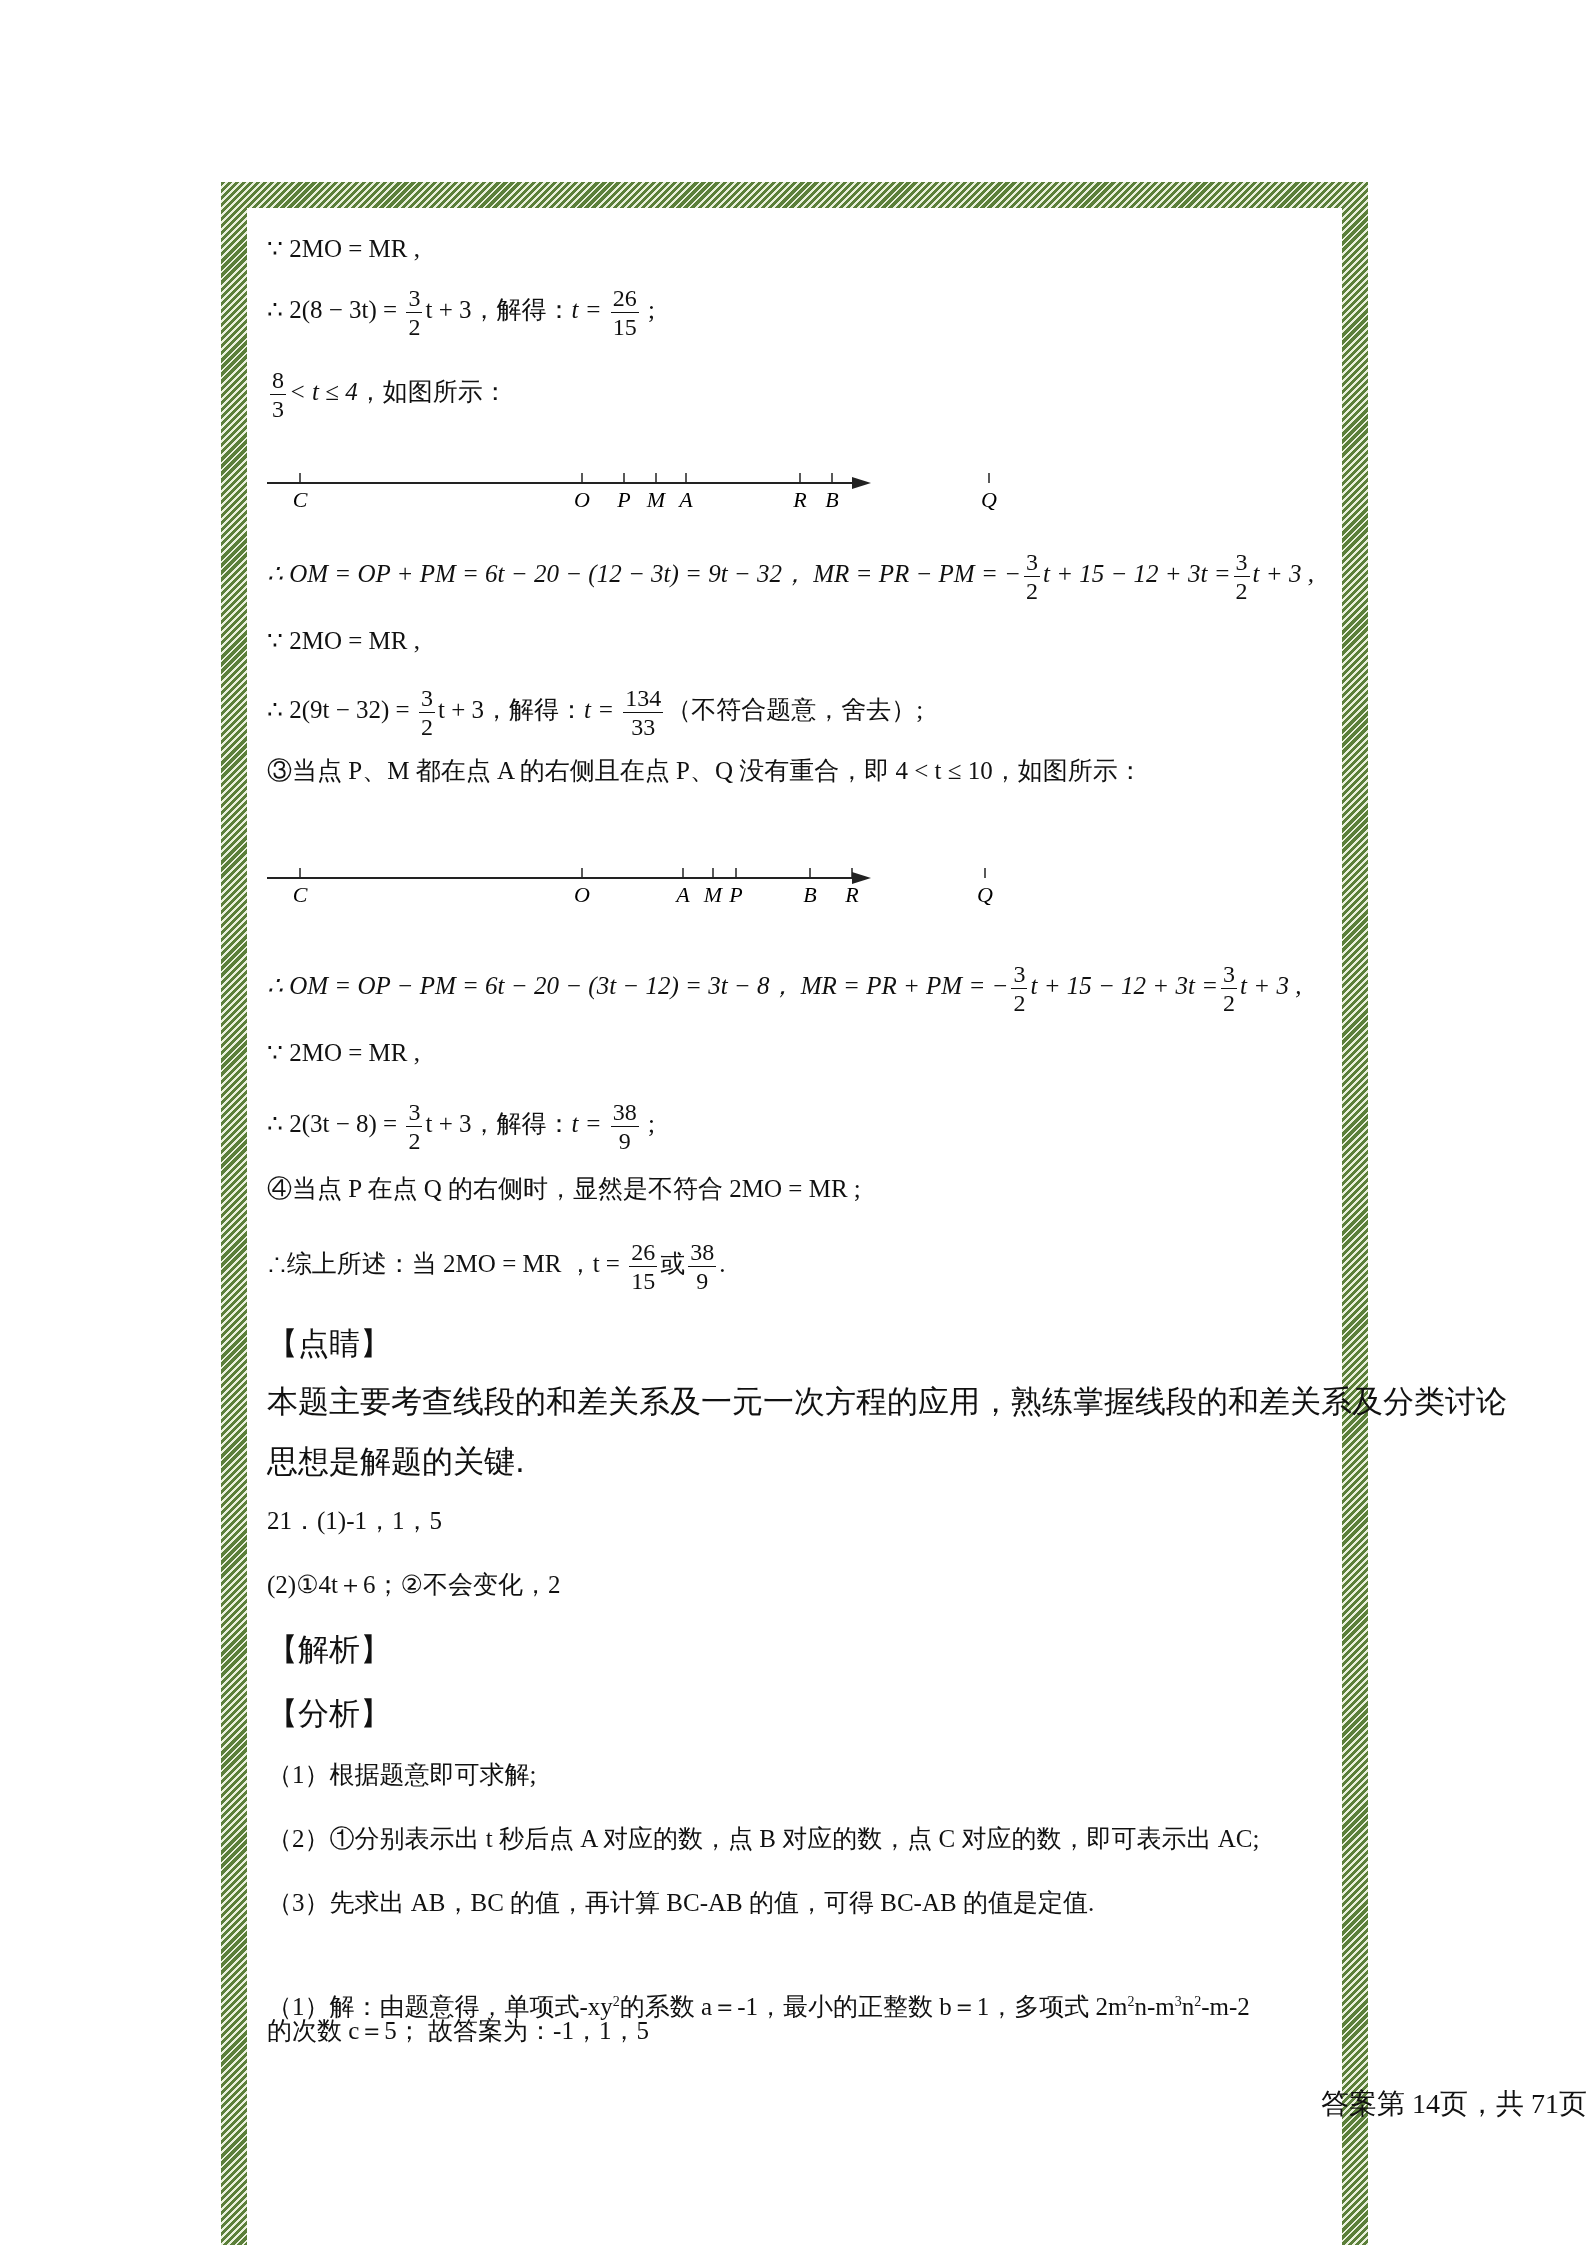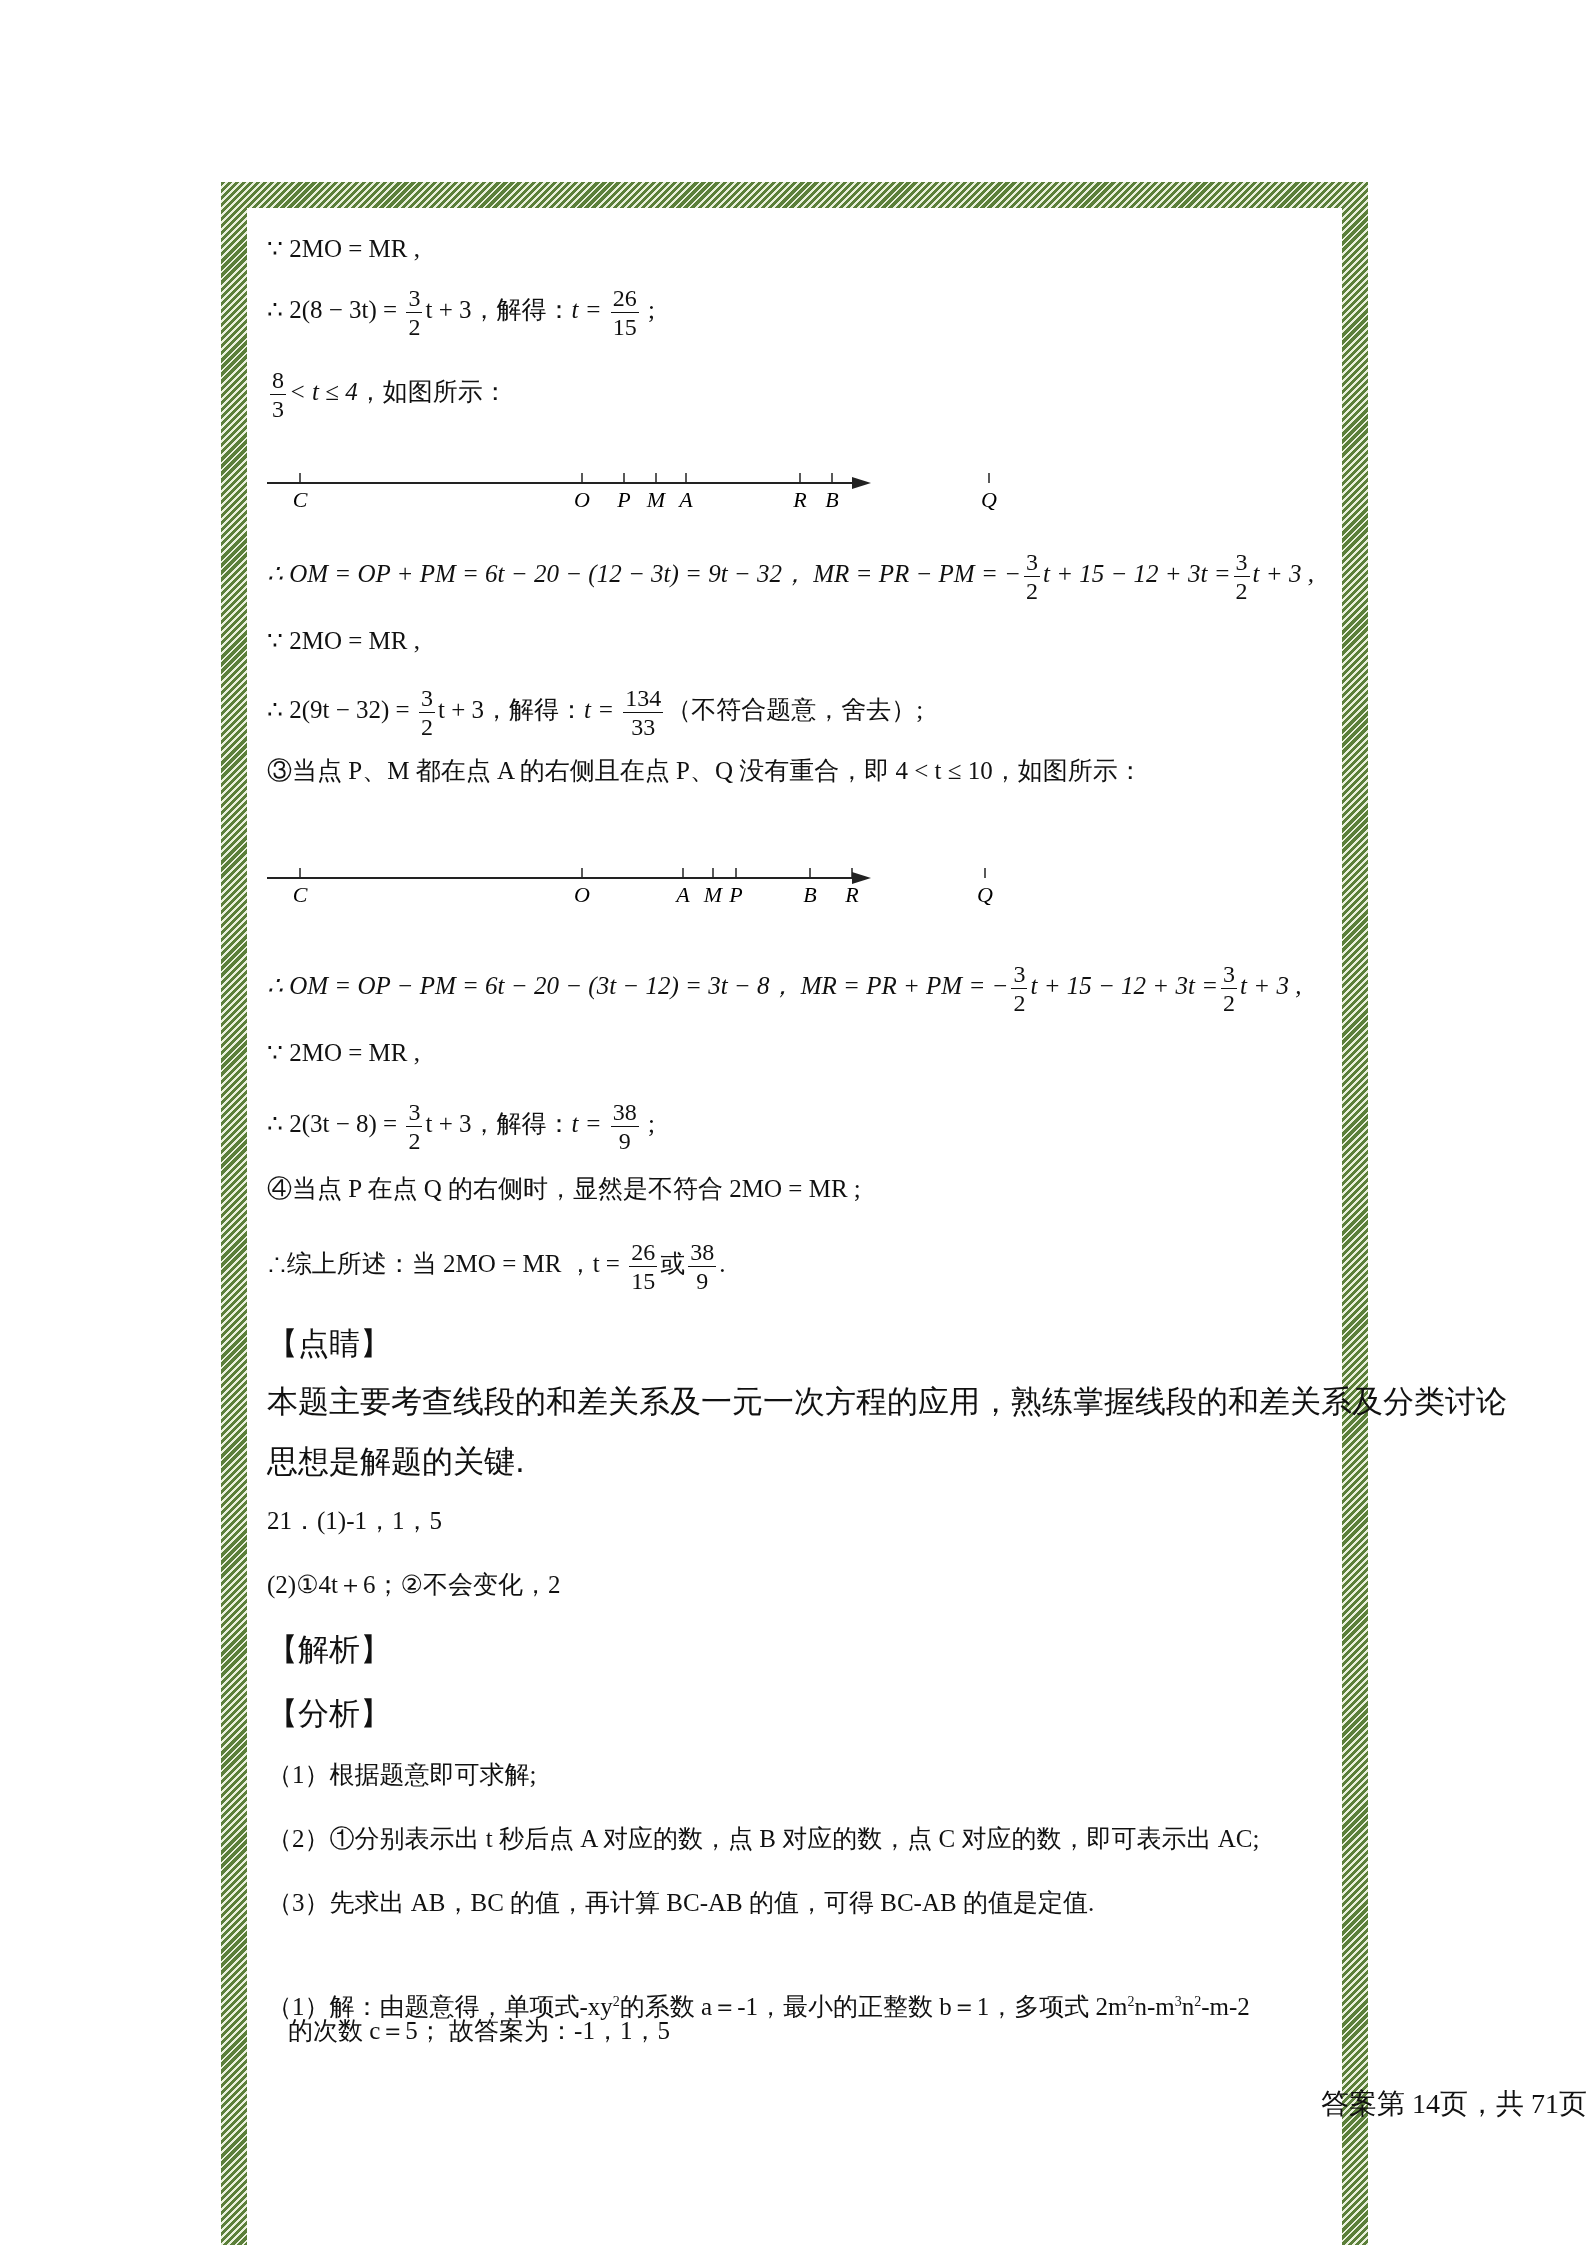--- a/index.html
+++ b/index.html
@@ -182,18 +182,18 @@
     <div class="line cn" style="top:1426px;">【解析】</div>
     <div class="line cn" style="top:1490px;">【分析】</div>
 
     <div class="line" style="top:1552px;">（1）根据题意即可求解;</div>
     <div class="line" style="top:1616px;">（2）①分别表示出 t 秒后点 A 对应的数，点 B 对应的数，点 C 对应的数，即可表示出 AC;</div>
     <div class="line" style="top:1680px;">（3）先求出 AB，BC 的值，再计算 BC-AB 的值，可得 BC-AB 的值是定值.</div>
 
     <div class="line" style="top:1744px;margin-top:35px;">
       <span>（1）解：由题意得，单项式-xy</span><sup>2</sup><span>的系数 a＝-1，最小的正整数 b＝1，多项式 2m</span><sup>2</sup><span>n-m</span><sup>3</sup><span>n</span><sup>2</sup><span>-m-2</span>
     </div>
-    <div class="line" style="top:1808px;margin-left:21px;">的次数 c＝5；    故答案为：-1，1，5</div>
+    <div class="line" style="top:1808px;">的次数 c＝5；    故答案为：-1，1，5</div>
 
   </div>
 </div>
 
 <div class="footer">答案第 14页，共 71页</div>
 
 </body></html>

